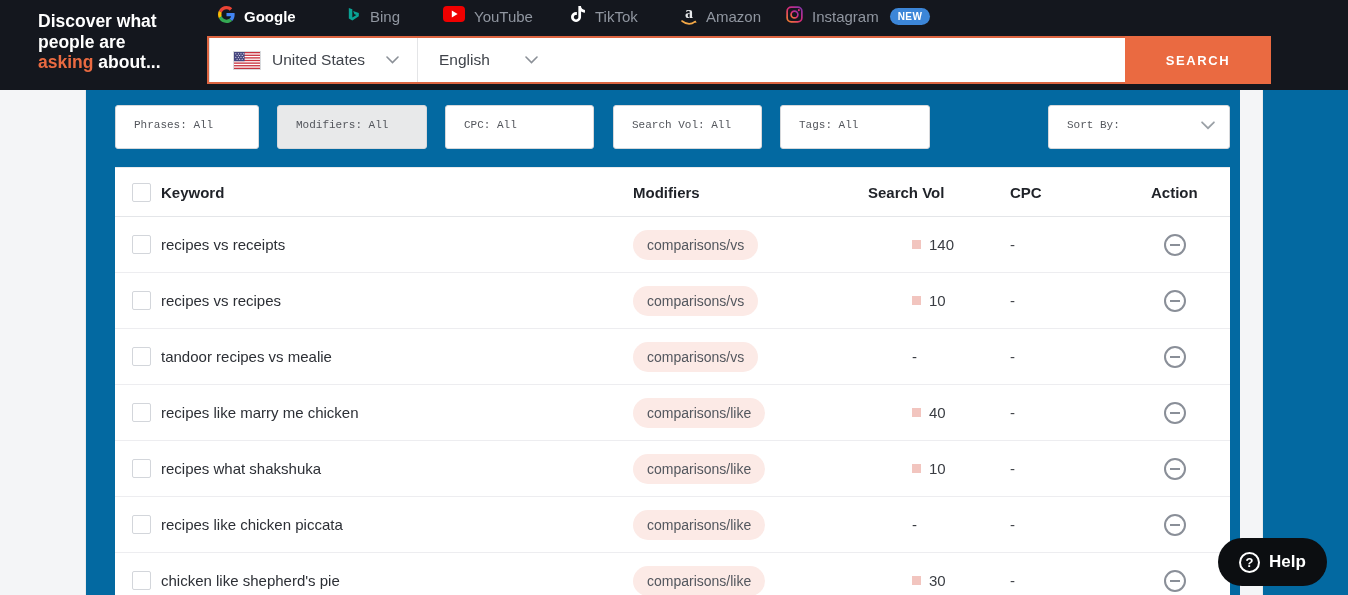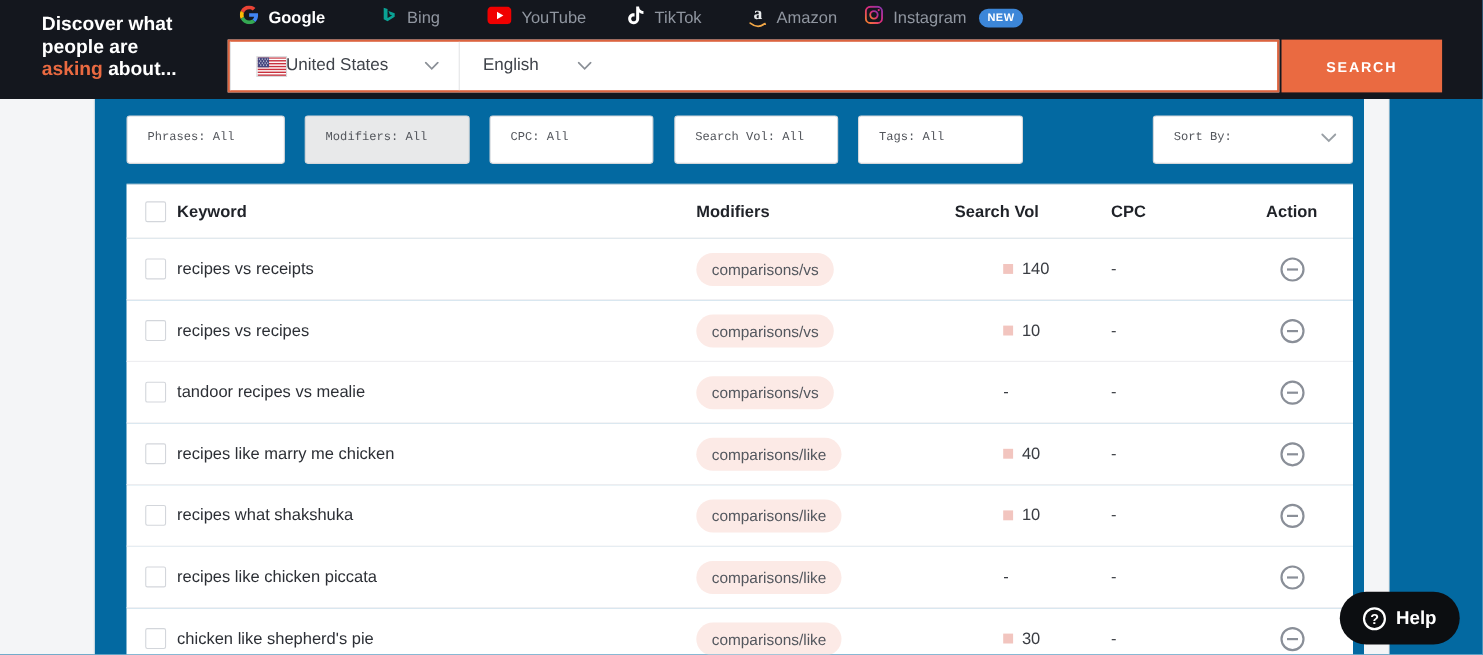--- a/index.html
+++ b/index.html
@@ -18,26 +18,26 @@
     padding:3px 8px;border-radius:10px;margin-left:2px;}
 
   
   .searchbar{position:absolute;left:207px;top:36px;width:956px;height:48px;background:#fff;
     border:2px solid var(--accent-border);box-sizing:border-box;display:flex;align-items:stretch;}
   .sb-input-wrap{flex:1;display:flex;align-items:center;padding:0 10px 0 23px;}
   .sb-input{flex:1;border:none;outline:none;font-size:15.5px;color:#3a3e45;font-family:inherit;background:transparent;}
   .clear-btn{width:26px;height:26px;border-radius:50%;background:#ecedef;display:flex;align-items:center;justify-content:center;
     color:#a0a5ab;font-size:15px;line-height:1;cursor:pointer;flex:0 0 auto;}
   .sb-section{display:flex;align-items:center;border-left:1px solid #e4e5e7;cursor:pointer;}
-  .sb-country{width:208px;padding-left:24px;gap:0;box-sizing:border-box;}
+  .sb-country{width:208px;padding-left:24px;gap:12px;box-sizing:border-box;}
   .sb-lang{width:139px;padding-left:21px;box-sizing:border-box;}
   .sb-section .txt{font-size:15.5px;color:#3f434a;}
   .sb-section .chev{margin-left:auto;margin-right:18px;}
   .flag{outline:1px solid #d8dadd;line-height:0;}
-  .search-btn{position:absolute;left:956px;top:-2px;width:146px;height:48px;background:var(--accent);
+  .search-btn{position:absolute;left:916px;top:-2px;width:146px;height:48px;background:var(--accent);
     border:none;color:#fff;font-family:inherit;font-size:13px;font-weight:700;letter-spacing:1.6px;cursor:pointer;}
 
   
   .gutter-left{position:absolute;left:0;top:90px;width:85px;height:505px;background:#f4f5f7;border-right:1px solid #e8eaec;}
   .gutter-right{position:absolute;left:1240px;top:90px;width:22px;height:505px;background:#f4f5f7;border-right:1px solid #e8eaec;}
 
   .content{position:absolute;left:115px;top:90px;width:1115px;}
 
   
   .filters{display:flex;margin-top:15px;height:44px;align-items:stretch;}

